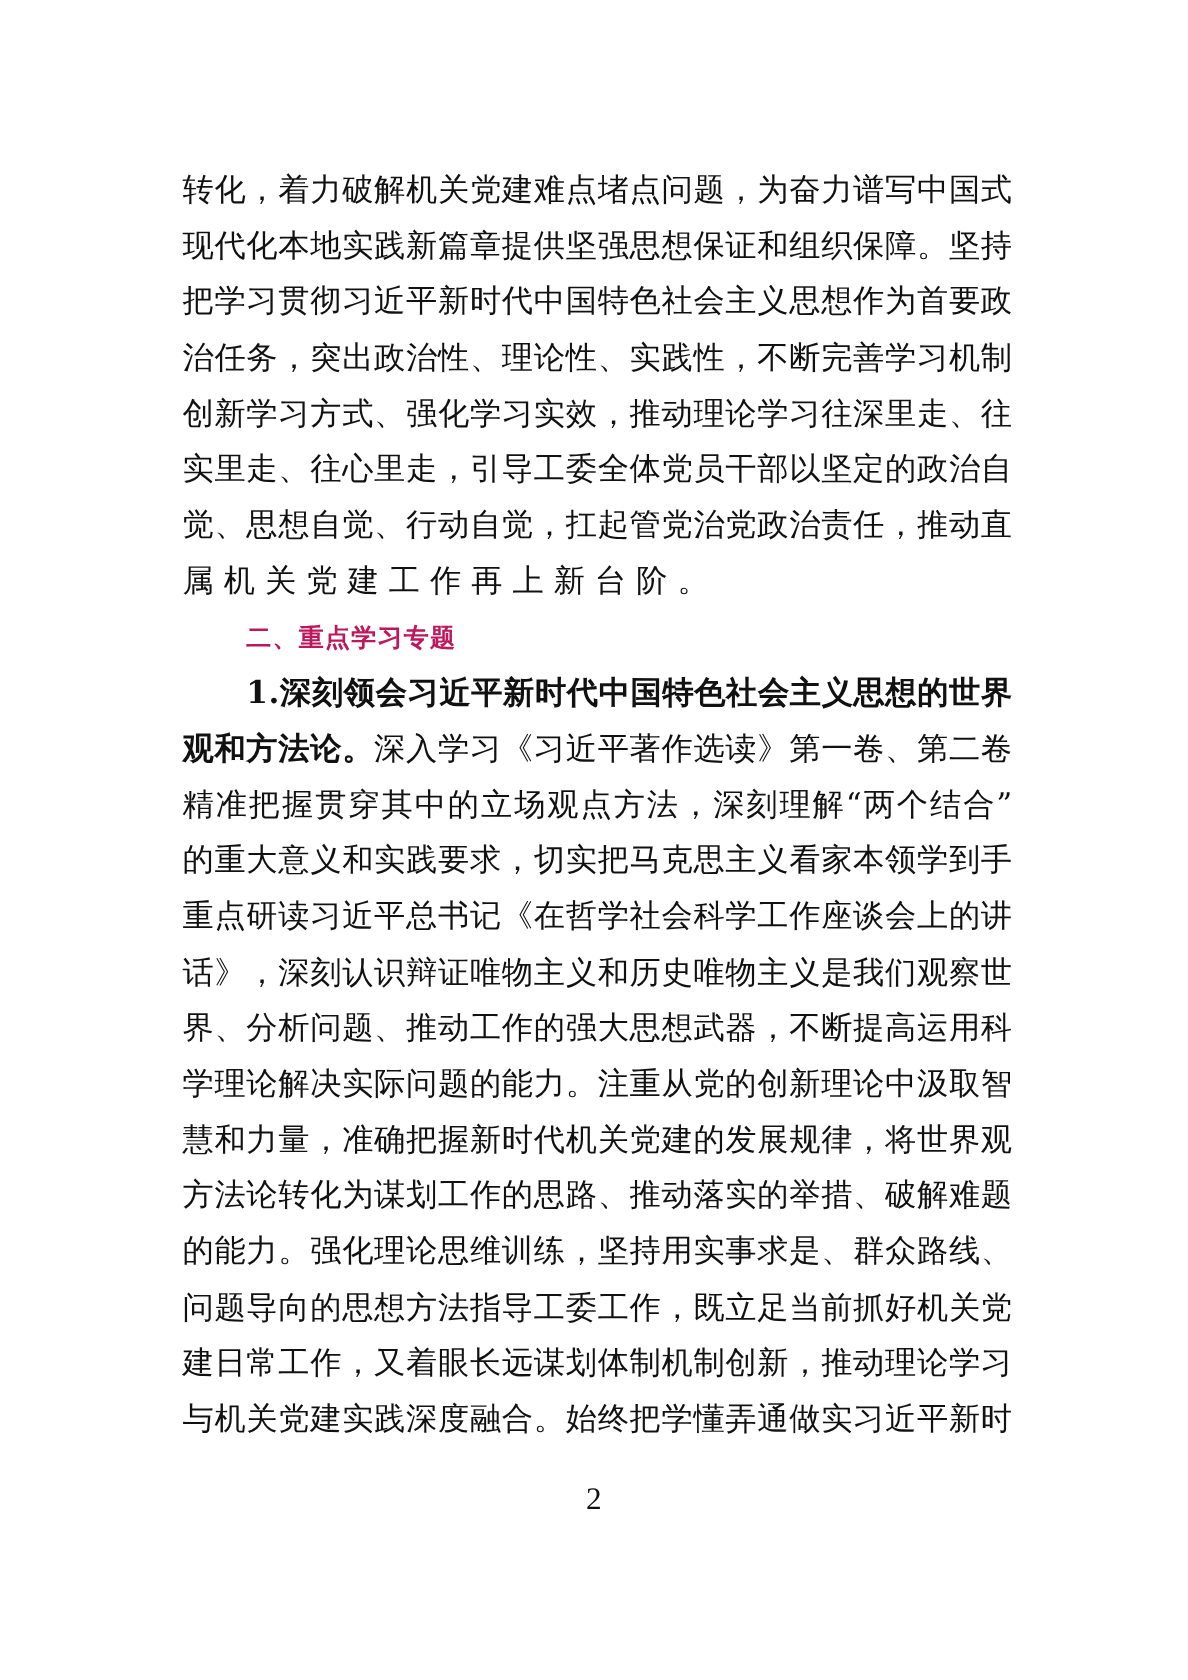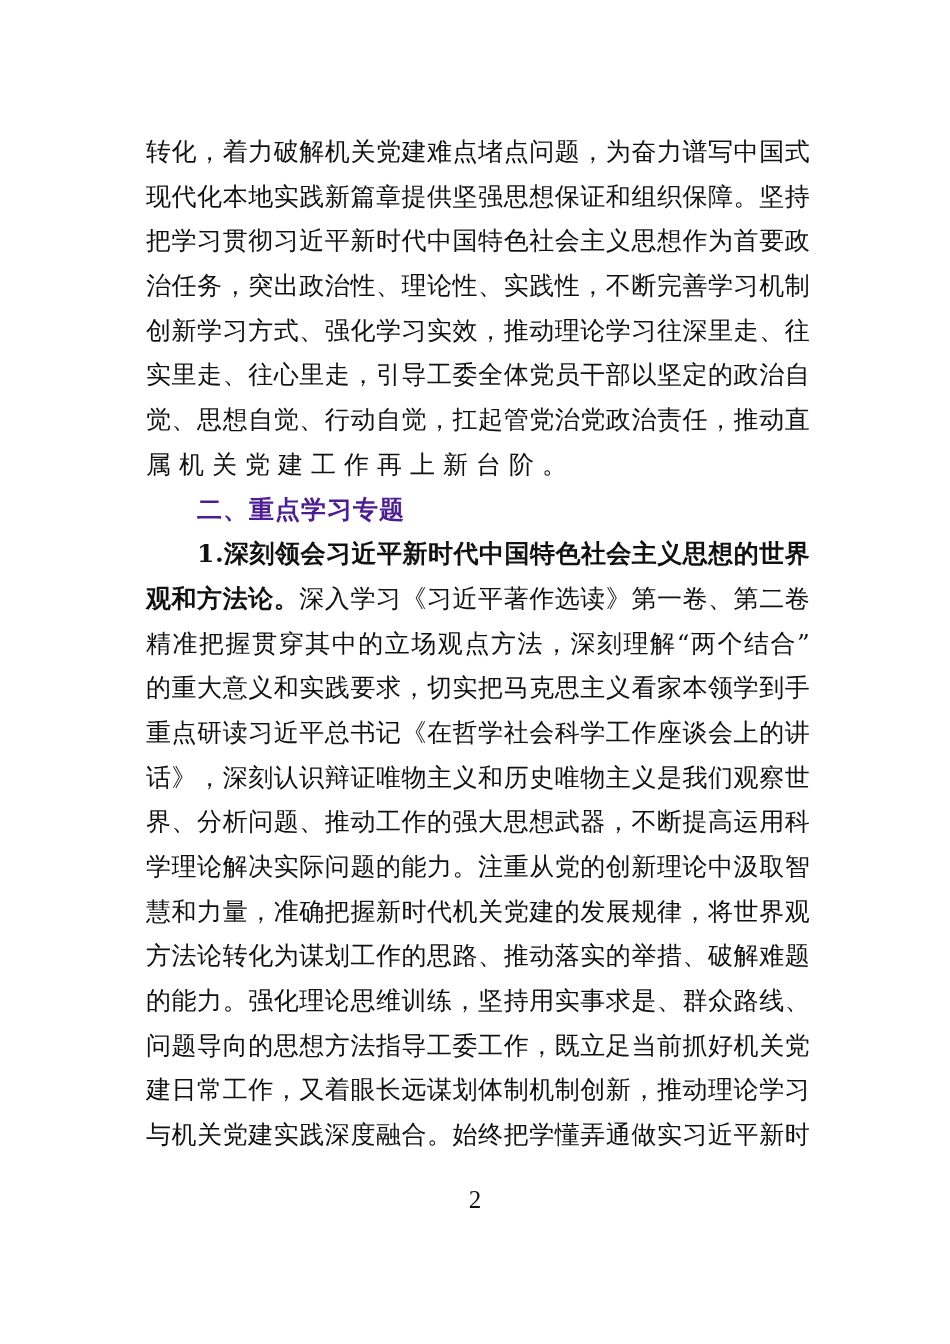--- a/index.html
+++ b/index.html
@@ -11,21 +11,21 @@
     font-family:"DejaVu Serif","Liberation Serif",serif;
     font-size:25px; color:#111;
     display:flex; justify-content:space-between;
   }
   .line.last { justify-content:flex-start; }
   .line.last span.ch { margin-right:8px; }
   .line span.ch { display:inline-block; }
   .heading {
     height:44.7px; line-height:44.7px; padding-left:51px;
     font-family:"DejaVu Sans","Liberation Sans",sans-serif;
-    font-size:25px; font-weight:bold; color:#4c1d95; letter-spacing:1px;
+    font-size:20px; font-weight:bold; color:#be185d; letter-spacing:1px;
   }
   .bold { font-weight:bold; }
   .pagenum {
     position:absolute; left:0; width:950px; top:1186px; text-align:center;
     font-family:"Liberation Serif","DejaVu Serif",serif; font-size:25px; color:#111;
   }
 </style>
 </head>
 <body>
 

